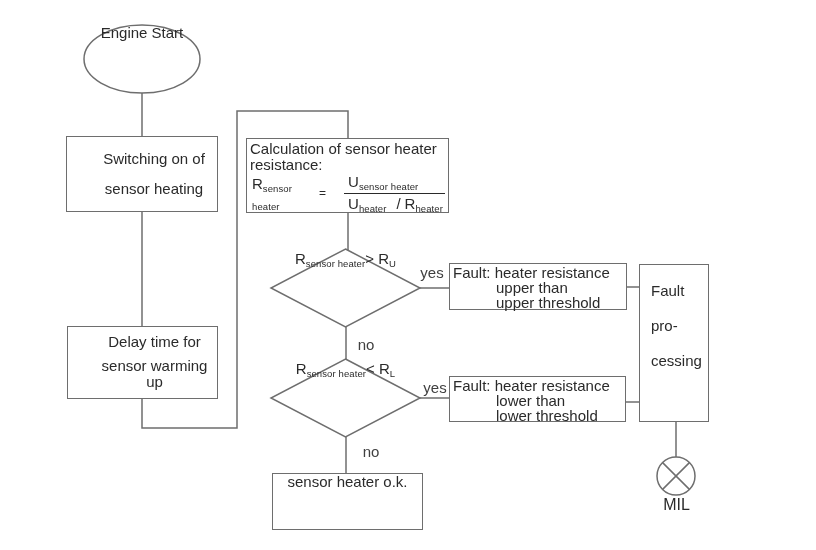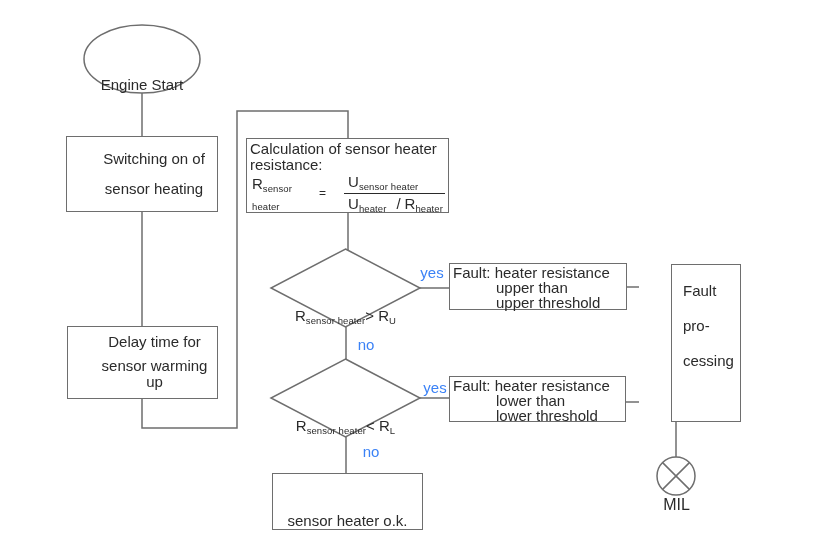--- a/index.html
+++ b/index.html
@@ -19,21 +19,21 @@
     font-size: 15px;
     color: #2a2a2a;
     line-height: 1.1;
   }
   .rectbox {
     border: 1.5px solid #6e6e6e;
     background: #ffffff;
   }
   .center-flex {
     display: flex;
-    align-items: flex-end;
+    align-items: flex-start;
     justify-content: center;
     text-align: center;
   }
   .two-line {
     display: flex;
     flex-direction: column;
     justify-content: space-evenly;
     align-items: center;
     text-align: center;
     padding-left: 24px;
@@ -65,21 +65,21 @@
     font-size: 9.5px;
     line-height: 1;
     vertical-align: -3px;
     letter-spacing: 0.1px;
   }
   .dlabel { white-space: nowrap; font-size: 15px; }
   .edge-label {
     position: absolute;
     font-size: 15px;
     text-align: center;
-    color: #3b82f6;
+    color: #404040;
   }
   .mil-label { position: absolute; font-size: 16px; text-align: center; }
 </style>
 </head>
 <body>
 
 <div class="canvas">
 
   <svg class="wires" width="816" height="550" viewBox="0 0 816 550">
     <g stroke="#6e6e6e" stroke-width="1.5" fill="none">
@@ -159,21 +159,21 @@
     <div class="l2">upper than</div>
     <div class="l3">upper threshold</div>
   </div>
 
   <div class="node rectbox fault-box" style="left:449px; top:376px; width:177px; height:46px;">
     <div class="l1">Fault: heater resistance</div>
     <div class="l2">lower than</div>
     <div class="l3">lower threshold</div>
   </div>
 
-  <div class="node rectbox processing-box" style="left:639px; top:264px; width:70px; height:158px;margin-left:32px;">
+  <div class="node rectbox processing-box" style="left:639px; top:264px; width:70px; height:158px;">
     <div>Fault</div>
     <div>pro-</div>
     <div>cessing</div>
   </div>
 
   <div class="node rectbox center-flex" style="left:272px; top:473px; width:151px; height:57px;">
     <span>sensor heater o.k.</span>
   </div>
 
   <div class="edge-label" style="left:416px; top:264px; width:32px;">yes</div>

